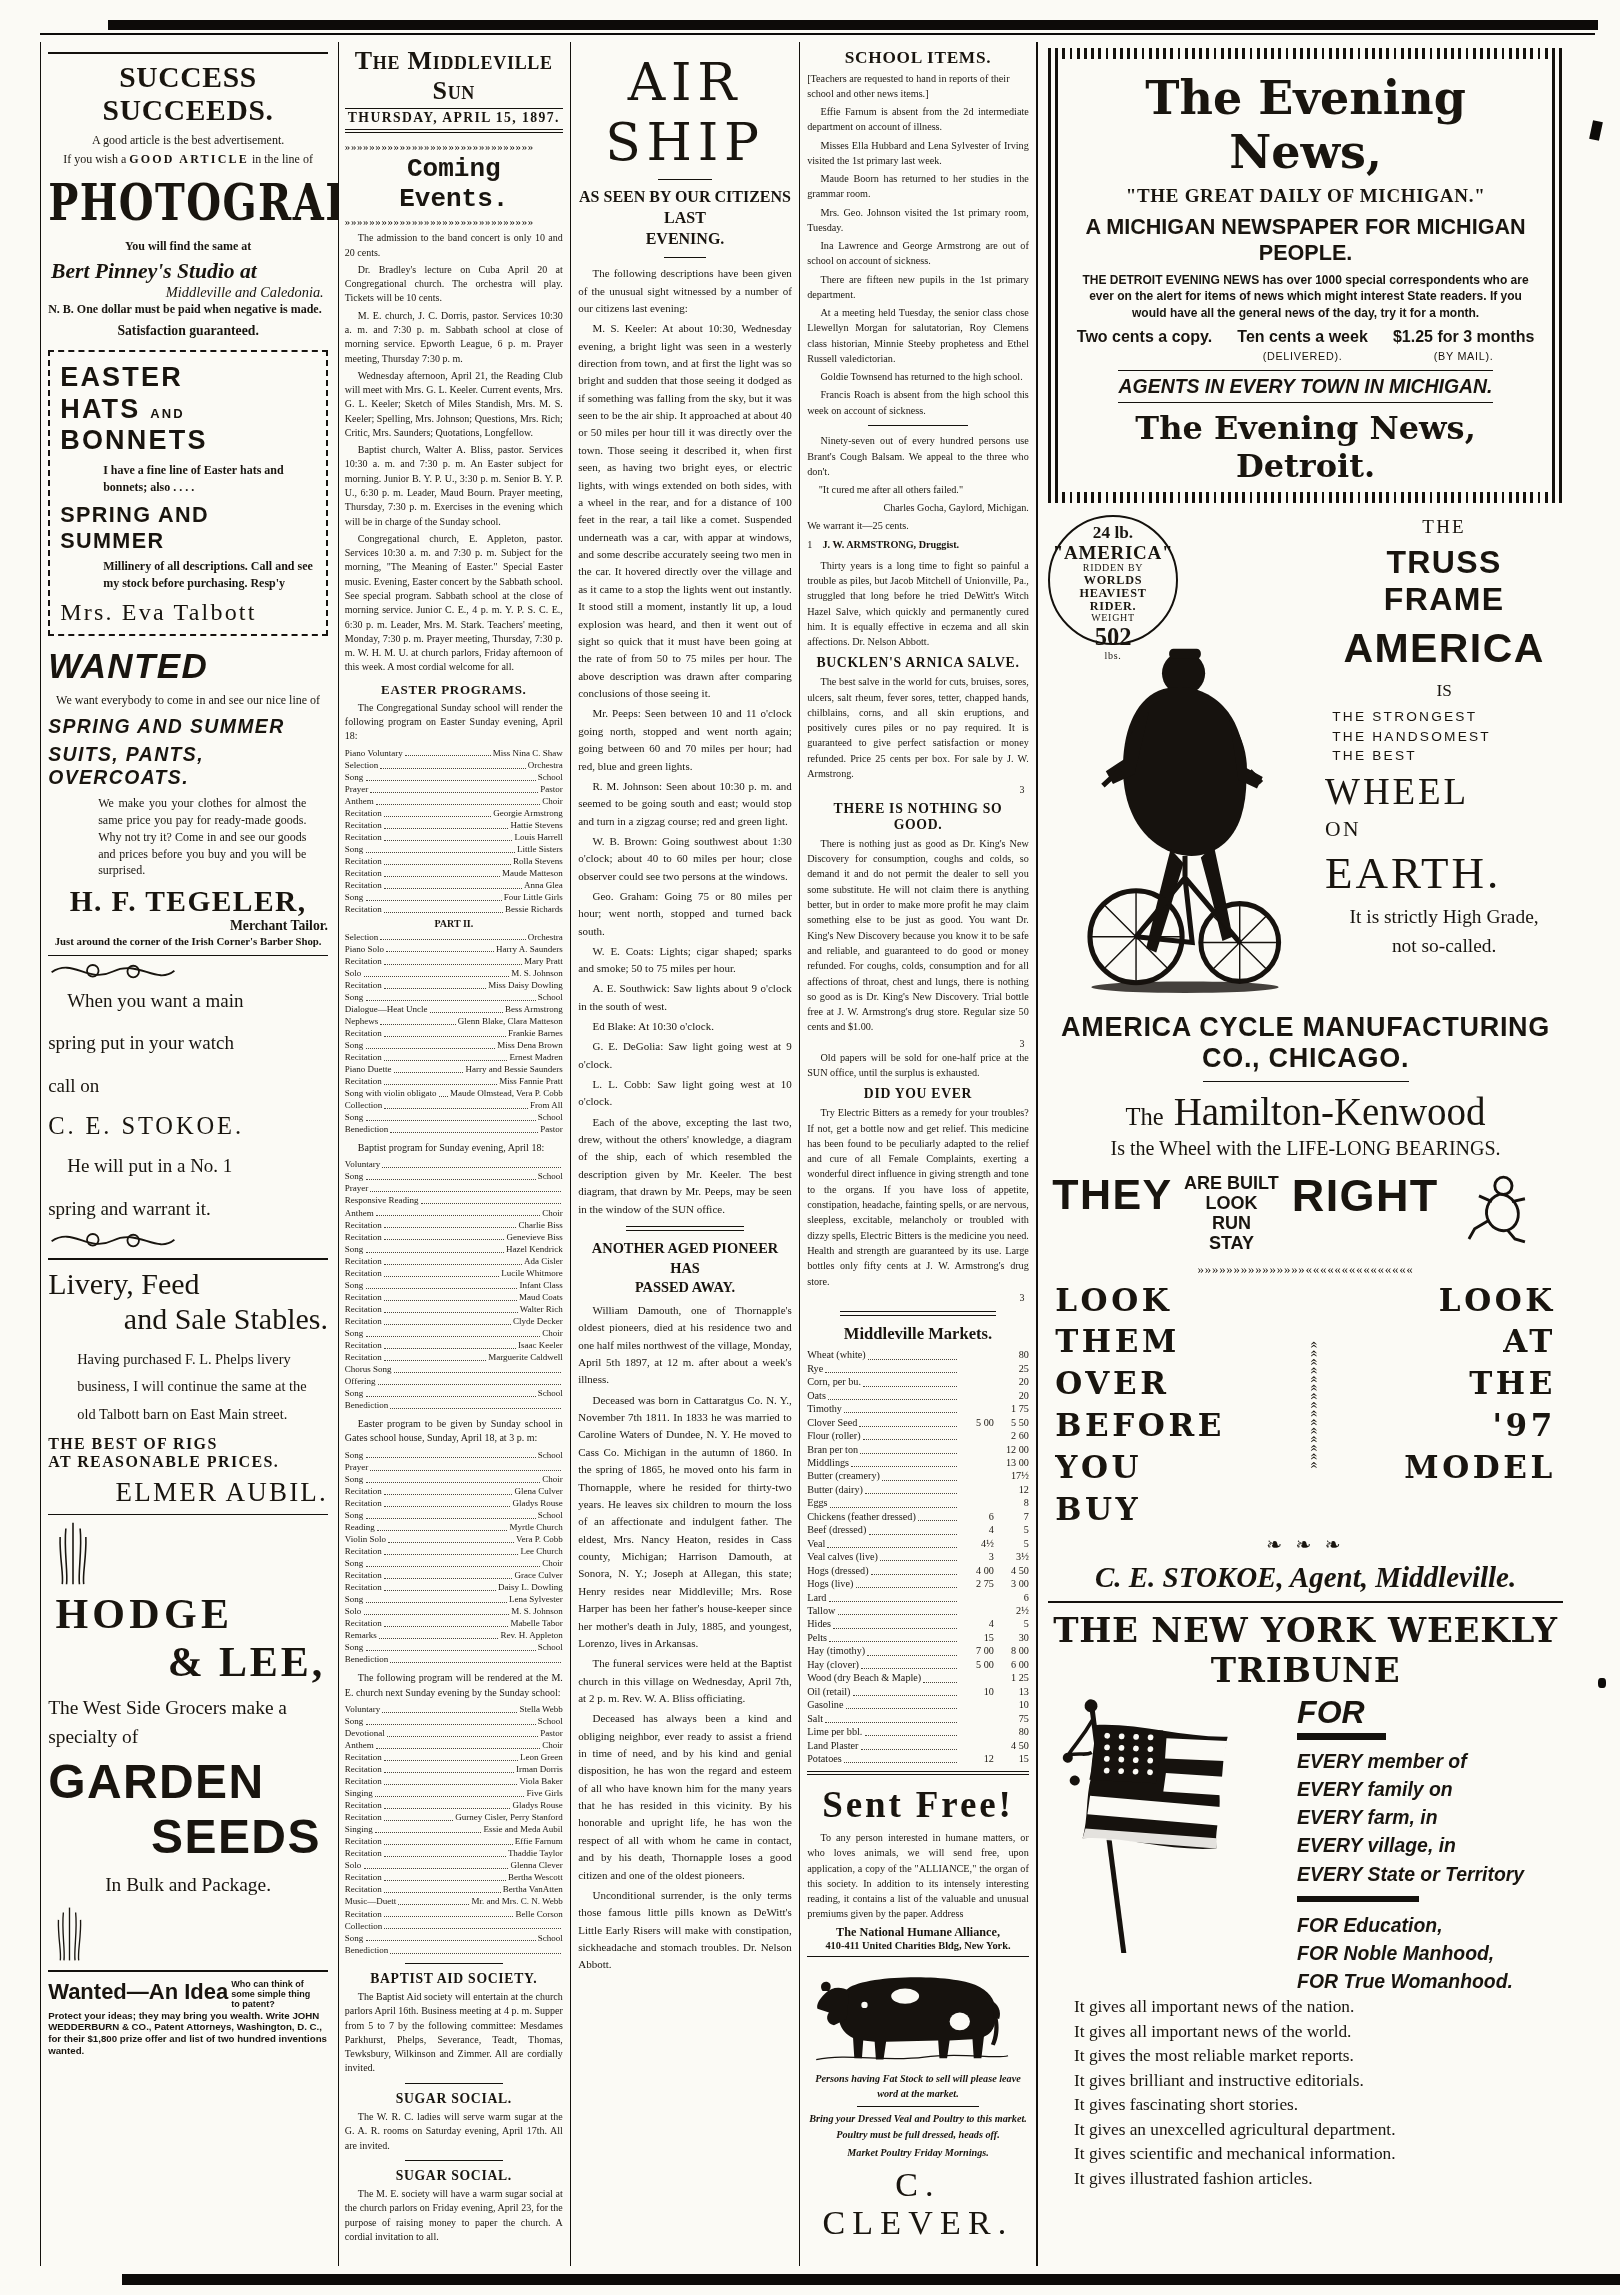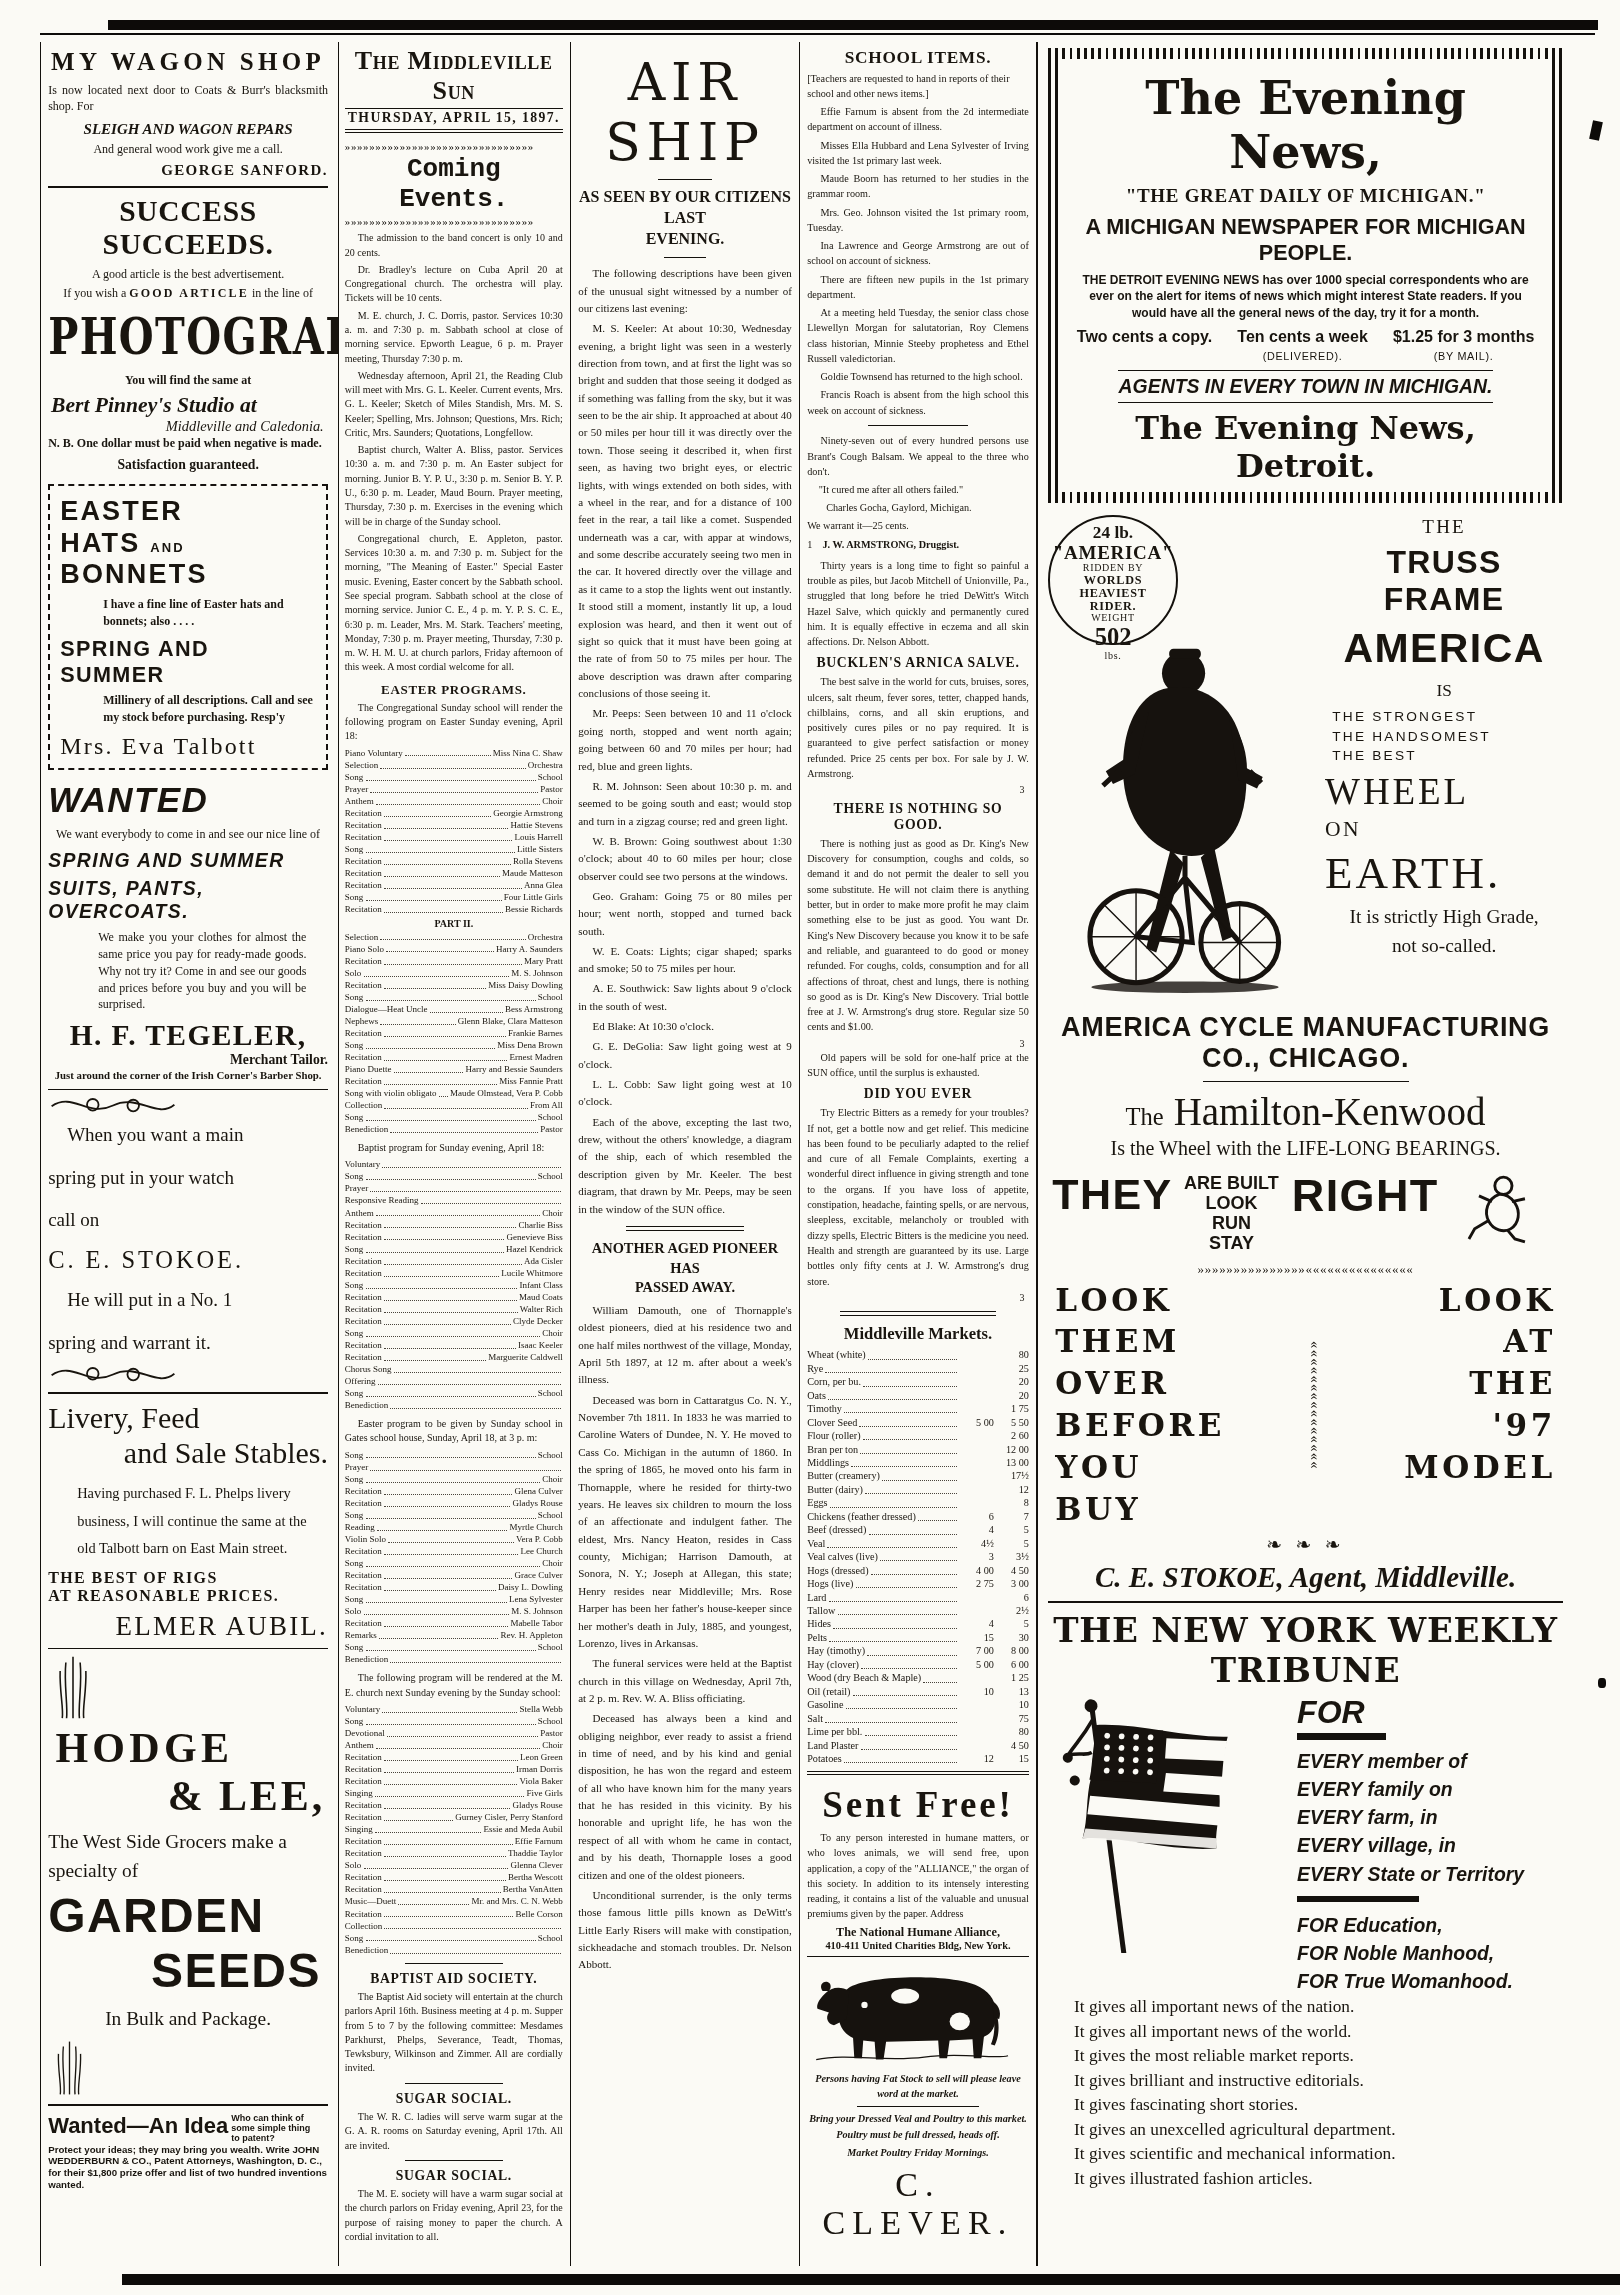--- a/index.html
+++ b/index.html
@@ -167,27 +167,20 @@
 
 <div class="topbar"></div>
 <div class="topbar2"></div>
 <div class="botbar"></div>
 <div class="blot1"></div>
 <div class="blot2"></div>
 
 <div class="sheet">
 
   <div class="col c1">
-    <div>
-      <div class="ad-title">MY WAGON SHOP</div>
-      <p class="ad-body just">Is now located next door to Coats &amp; Burr's blacksmith shop.  For</p>
-      <div class="ad-it">SLEIGH AND WAGON REPARS</div>
-      <p class="ad-body center">And general wood work give me a call.</p>
-      <div class="ad-sig">GEORGE SANFORD.</div>
-    </div>
     <div class="rule"></div>
     <div>
       <div class="succ">SUCCESS SUCCEEDS.</div>
       <p class="ad-body center">A good article is the best advertisement.</p>
       <p class="ad-body center"><span>If you wish a</span> <span class="goodart">GOOD ARTICLE</span> <span>in the line of</span></p>
       <div class="photos">PHOTOGRAPHS</div>
       <p class="ad-body center" style="font-weight:bold;">You will find the same at</p>
       <div class="pinney">Bert Pinney's Studio at</div>
       <div class="pinney-loc">Middleville and Caledonia.</div>
       <p class="ad-body" style="font-weight:bold;">N. B. One dollar must be paid when negative is made.</p>
@@ -833,21 +826,21 @@
         <p class="just ind">Ina Lawrence and George Armstrong are out of school on account of sickness.</p>
         <p class="just ind">There are fifteen new pupils in the 1st primary department.</p>
         <p class="just ind">At a meeting held Tuesday, the senior class chose Llewellyn Morgan for salutatorian, Roy Clemens class historian, Minnie Steeby prophetess and Ethel Russell valedictorian.</p>
         <p class="just ind">Goldie Townsend has returned to the high school.</p>
         <p class="just ind">Francis Roach is absent from the high school this week on account of sickness.</p>
       </div>
     <div class="shortrule"></div>
     <div>
       <p class="just ind">Ninety-seven out of every hundred persons use Brant's Cough Balsam. We appeal to the three who don't.</p>
       <p style="margin-left:11.5px;">"It cured me after all others failed."</p>
-      <p style="margin-left:19px;">Charles Gocha, Gaylord, Michigan.</p>
+      <p style="margin-left:1px;text-align:right;">Charles Gocha, Gaylord, Michigan.</p>
       <p>We warrant it—25 cents.</p>
       <p><span>1</span>&nbsp;&nbsp;&nbsp;&nbsp;<b>J. W. ARMSTRONG, Druggist.</b></p>
     </div>
     <p class="just ind" style="margin-top:5.8px;">Thirty years is a long time to fight so painful a trouble as piles, but Jacob Mitchell of Unionville, Pa., struggled that long before he tried DeWitt's Witch Hazel Salve, which quickly and permanently cured him.  It is equally effective in eczema and all skin affections.  Dr. Nelson Abbott.</p>
     <div class="adhead">BUCKLEN'S ARNICA SALVE.</div>
     <p class="just ind">The best salve in the world for cuts, bruises, sores, ulcers, salt rheum, fever sores, tetter, chapped hands, chilblains, corns, and all skin eruptions, and positively cures piles or no pay required.  It is guaranteed to give perfect satisfaction or money refunded.  Price 25 cents per box.  For sale by J. W. Armstrong.</p>
     <div class="pnum">3</div>
     <div class="adhead">THERE IS NOTHING SO GOOD.</div>
     <p class="just ind">There is nothing just as good as Dr. King's New Discovery for consumption, coughs and colds, so demand it and do not permit the dealer to sell you some substitute.  He will not claim there is anything better, but in order to make more profit he may claim something else to be just as good.  You want Dr. King's New Discovery because you know it to be safe and reliable, and guaranteed to do good or money refunded.  For coughs, colds, consumption and for all affections of throat, chest and lungs, there is nothing so good as is Dr. King's New Discovery.  Trial bottle free at J. W. Armstrong's drug store.  Regular size 50 cents and $1.00.</p>
     <div class="pnum">3</div>

